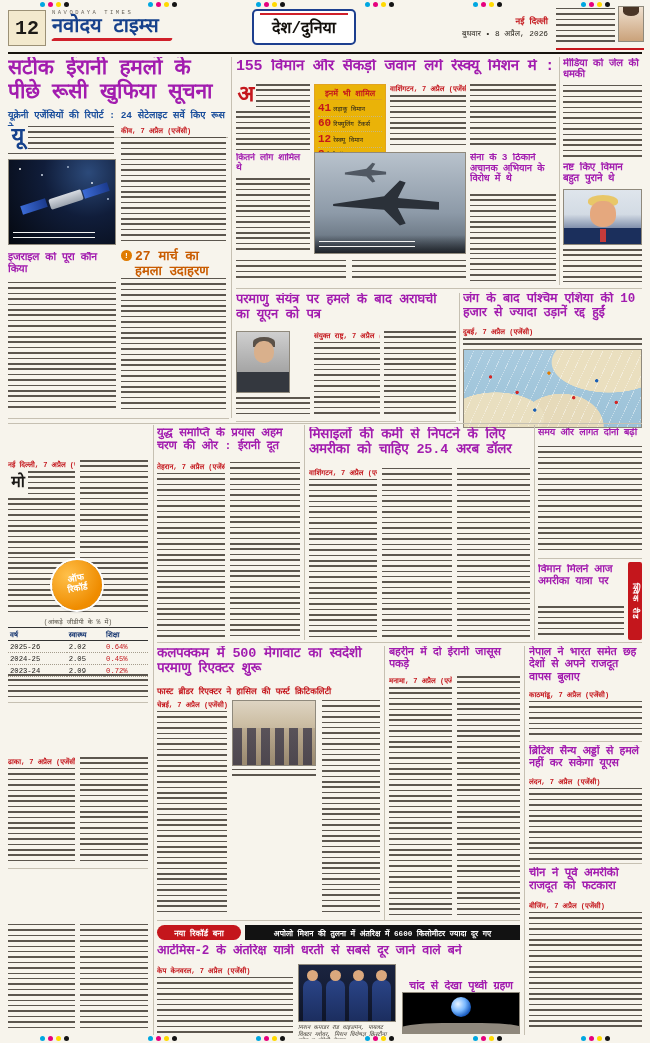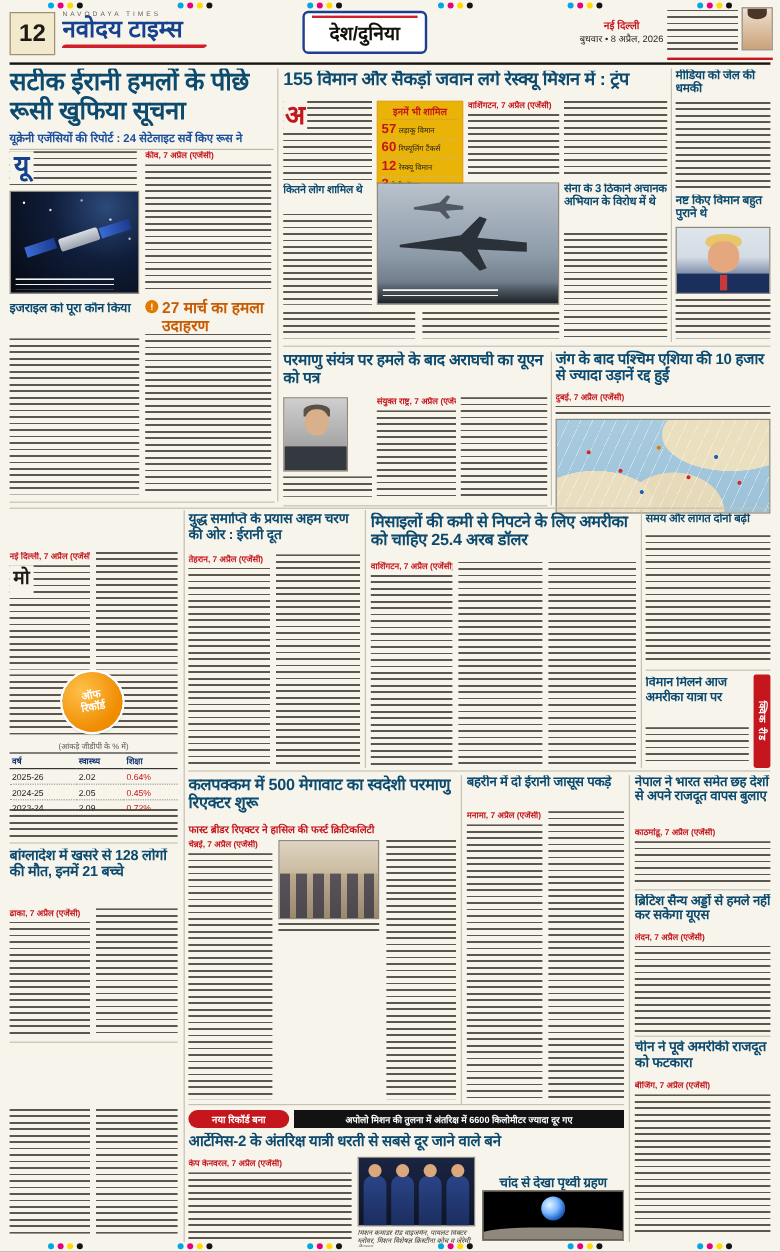--- a/index.html
+++ b/index.html
@@ -1,19 +1,19 @@
 <!DOCTYPE html>
 <html lang="hi"><head>
 <meta charset="utf-8">
 <style>
   html,body{margin:0;padding:0;background:#9a9a9a;}
   .page{position:relative;width:650px;height:1043px;background:#f7f4ec;overflow:hidden;
-        font-family:Liberation Sans, sans-serif;color:#1c1a17;}
+        font-family:Liberation Mono, monospace;color:#1c1a17;}
   .abs{position:absolute;}
-  .hl{font-weight:bold;color:#0c4a6e;line-height:1.12;letter-spacing:-0.2px;overflow:hidden;}
+  .hl{font-weight:bold;color:#a21caf;line-height:1.12;letter-spacing:-0.2px;overflow:hidden;}
   .kick{color:#1a4e9b;font-weight:bold;}
   .red{color:#c4161c;}
   .sim{background-image:repeating-linear-gradient(#474139 0px,#474139 1.5px,transparent 1.5px,transparent 5.4px);opacity:.88;}
   .wsim{background-image:repeating-linear-gradient(#f4f4f2 0px,#f4f4f2 1.3px,transparent 1.3px,transparent 4.6px);}
   .hr{background:#c6c0b2;height:1px;}
   .vr{background:#c6c0b2;width:1px;}
   .dl{font-size:7px;font-weight:bold;color:#c4161c;line-height:10px;white-space:nowrap;overflow:hidden;}
   .dcap{position:absolute;left:0;top:0;width:20px;height:24px;background:#f7f4ec;z-index:2;
         font-size:22px;line-height:24px;font-weight:bold;text-align:center;}
   .photo{position:absolute;overflow:hidden;border:1px solid #8f897c;box-sizing:border-box;}
@@ -95,21 +95,21 @@
     <div style="font-size:20px;font-weight:bold;color:#16418c;line-height:1.05;">नवोदय टाइम्स</div>
     <div style="width:120px;height:3px;background:#d0202a;border-radius:2px;transform:skewX(-35deg);margin-top:1px;"></div>
   </div>
 
   <div class="abs" style="left:252px;top:9px;width:104px;height:36px;border:2px solid #1d3f8f;border-radius:5px;
        background:#ffffff;box-sizing:border-box;display:flex;align-items:center;justify-content:center;">
     <div style="position:absolute;top:2px;left:6px;right:6px;height:2px;background:#d0202a;"></div>
     <span style="font-size:16px;font-weight:bold;color:#14110d;">देश/दुनिया</span>
   </div>
 
-  <div class="abs" style="left:462px;top:15px;width:112px;text-align:center;">
+  <div class="abs" style="left:436px;top:15px;width:112px;text-align:right;">
     <div class="red" style="font-size:8.5px;font-weight:bold;">नई दिल्ली</div>
     <div style="font-size:7.8px;color:#2a261f;margin-top:1px;">बुधवार • 8 अप्रैल, 2026</div>
   </div>
 
   <div class="abs" style="left:556px;top:6px;width:88px;height:42px;border-bottom:2px solid #c4161c;display:flex;">
     <div class="sim" style="flex:1;height:34px;margin:2px 3px 0 0;"></div>
     <div class="photo" style="position:relative;width:26px;height:36px;background:linear-gradient(#efe0cf,#caa27a);">
       <div style="position:absolute;top:0;left:4px;right:4px;height:9px;background:#4a3526;border-radius:0 0 50% 50%;"></div>
     </div>
   </div>
@@ -150,21 +150,21 @@
 
   <div class="abs hl" style="left:236px;top:59px;width:320px;height:20px;font-size:15px;white-space:nowrap;">155 विमान और सैकड़ों जवान लगे रेस्क्यू मिशन में : ट्रंप</div>
 
   <div class="abs" style="left:236px;top:84px;width:74px;height:66px;">
     <span class="dcap red">अ</span>
     <div class="sim" style="width:100%;height:100%;"></div>
   </div>
 
   <div class="abs statsbox" style="left:314px;top:84px;width:72px;height:70px;">
     <div class="t">इनमें भी शामिल</div>
-    <div class="statitem"><b>57</b><span>लड़ाकू विमान</span></div>
+    <div class="statitem"><b>41</b><span>लड़ाकू विमान</span></div>
     <div class="statitem"><b>60</b><span>रिफ्यूलिंग टैंकर्स</span></div>
     <div class="statitem"><b>12</b><span>रेस्क्यू विमान</span></div>
     <div class="statitem"><b>3</b><span>हेलीकॉप्टर</span></div>
   </div>
 
   <div class="abs dl" style="left:390px;top:84px;width:76px;">वाशिंगटन, 7 अप्रैल (एजेंसी)</div>
   <div class="abs sim" style="left:390px;top:95px;width:76px;height:53px;"></div>
   <div class="abs sim" style="left:470px;top:84px;width:86px;height:64px;"></div>
 
   <div class="abs hl" style="left:236px;top:153px;width:74px;height:22px;font-size:9px;">कितने लोग शामिल थे</div>
@@ -326,21 +326,20 @@
 
   <div class="abs hl" style="left:529px;top:745px;width:113px;height:28px;font-size:11px;">ब्रिटिश सैन्य अड्डों से हमले नहीं कर सकेगा यूएस</div>
   <div class="abs dl" style="left:529px;top:777px;width:113px;">लंदन, 7 अप्रैल (एजेंसी)</div>
   <div class="abs sim" style="left:529px;top:788px;width:113px;height:72px;"></div>
   <div class="abs hr" style="left:529px;top:863px;width:113px;"></div>
 
   <div class="abs hl" style="left:529px;top:867px;width:113px;height:30px;font-size:11.5px;">चीन ने पूर्व अमरीकी राजदूत को फटकारा</div>
   <div class="abs dl" style="left:529px;top:901px;width:113px;">बीजिंग, 7 अप्रैल (एजेंसी)</div>
   <div class="abs sim" style="left:529px;top:912px;width:113px;height:118px;"></div>
 
-  <div class="abs hl" style="left:8px;top:707px;width:140px;height:46px;font-size:12px;">बांग्लादेश में खसरे से 128 लोगों की मौत, इनमें 21 बच्चे</div>
   <div class="abs dl" style="left:8px;top:757px;width:67px;">ढाका, 7 अप्रैल (एजेंसी)</div>
   <div class="abs sim" style="left:8px;top:768px;width:67px;height:96px;"></div>
   <div class="abs sim" style="left:80px;top:757px;width:68px;height:107px;"></div>
   <div class="abs hr" style="left:8px;top:868px;width:140px;"></div>
 
   <div class="abs sim" style="left:8px;top:924px;width:67px;height:104px;"></div>
   <div class="abs sim" style="left:80px;top:924px;width:68px;height:104px;"></div>
 
   <div class="abs hr" style="left:157px;top:920px;width:363px;"></div>
   <div class="abs tag" style="left:157px;top:925px;width:84px;height:15px;">नया रिकॉर्ड बना</div>

